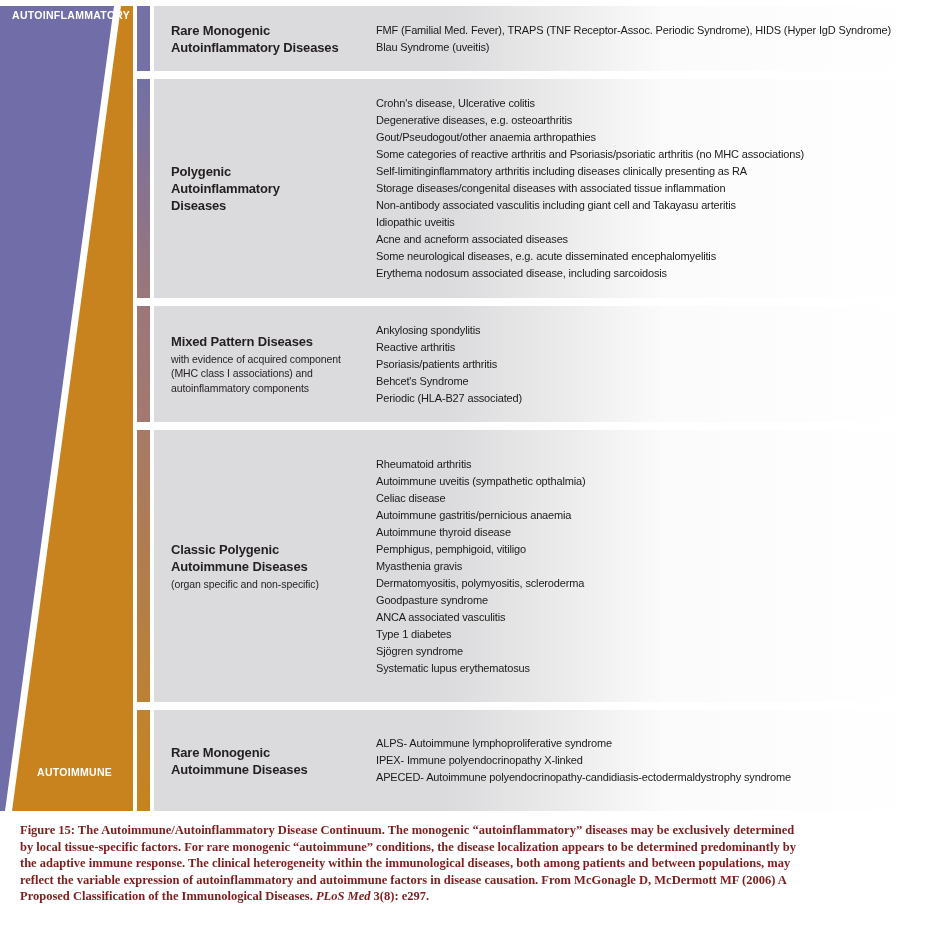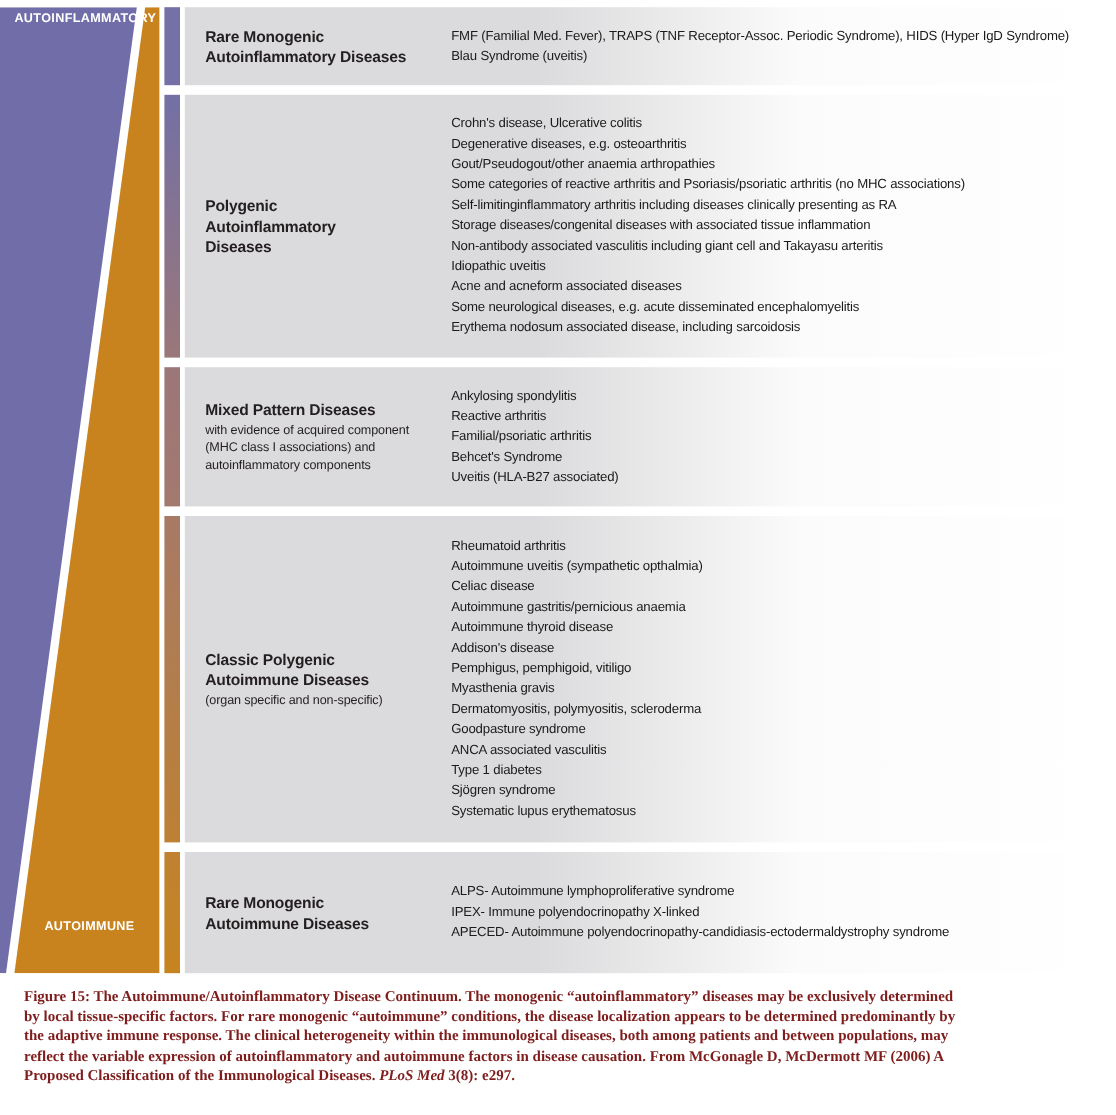--- a/index.html
+++ b/index.html
@@ -123,42 +123,41 @@
       <div class="row-body">
         <div class="label-cell">
           <div class="row-title">Mixed Pattern Diseases</div>
           <div class="row-subtitle">with evidence of acquired component
 (MHC class I associations) and
 autoinflammatory components</div>
         </div>
         <div class="list-cell">
             <div class="disease">Ankylosing spondylitis</div>
             <div class="disease">Reactive arthritis</div>
-            <div class="disease">Familial/psoriatic arthritis</div>
+            <div class="disease">Psoriasis/patients arthritis</div>
             <div class="disease">Behcet's Syndrome</div>
-            <div class="disease">Uveitis (HLA-B27 associated)</div>
+            <div class="disease">Periodic (HLA-B27 associated)</div>
           </div>
       </div>
     </div>
 
     <div class="row r4">
       <div class="strip s4"></div>
       <div class="row-body">
         <div class="label-cell">
           <div class="row-title">Classic Polygenic
 Autoimmune Diseases</div>
           <div class="row-subtitle">(organ specific and non-specific)</div>
         </div>
         <div class="list-cell">
             <div class="disease">Rheumatoid arthritis</div>
             <div class="disease">Autoimmune uveitis (sympathetic opthalmia)</div>
             <div class="disease">Celiac disease</div>
             <div class="disease">Autoimmune gastritis/pernicious anaemia</div>
             <div class="disease">Autoimmune thyroid disease</div>
-            <div class="disease">Addison's disease</div>
             <div class="disease">Pemphigus, pemphigoid, vitiligo</div>
             <div class="disease">Myasthenia gravis</div>
             <div class="disease">Dermatomyositis, polymyositis, scleroderma</div>
             <div class="disease">Goodpasture syndrome</div>
             <div class="disease">ANCA associated vasculitis</div>
             <div class="disease">Type 1 diabetes</div>
             <div class="disease">Sjögren syndrome</div>
             <div class="disease">Systematic lupus erythematosus</div>
           </div>
       </div>

